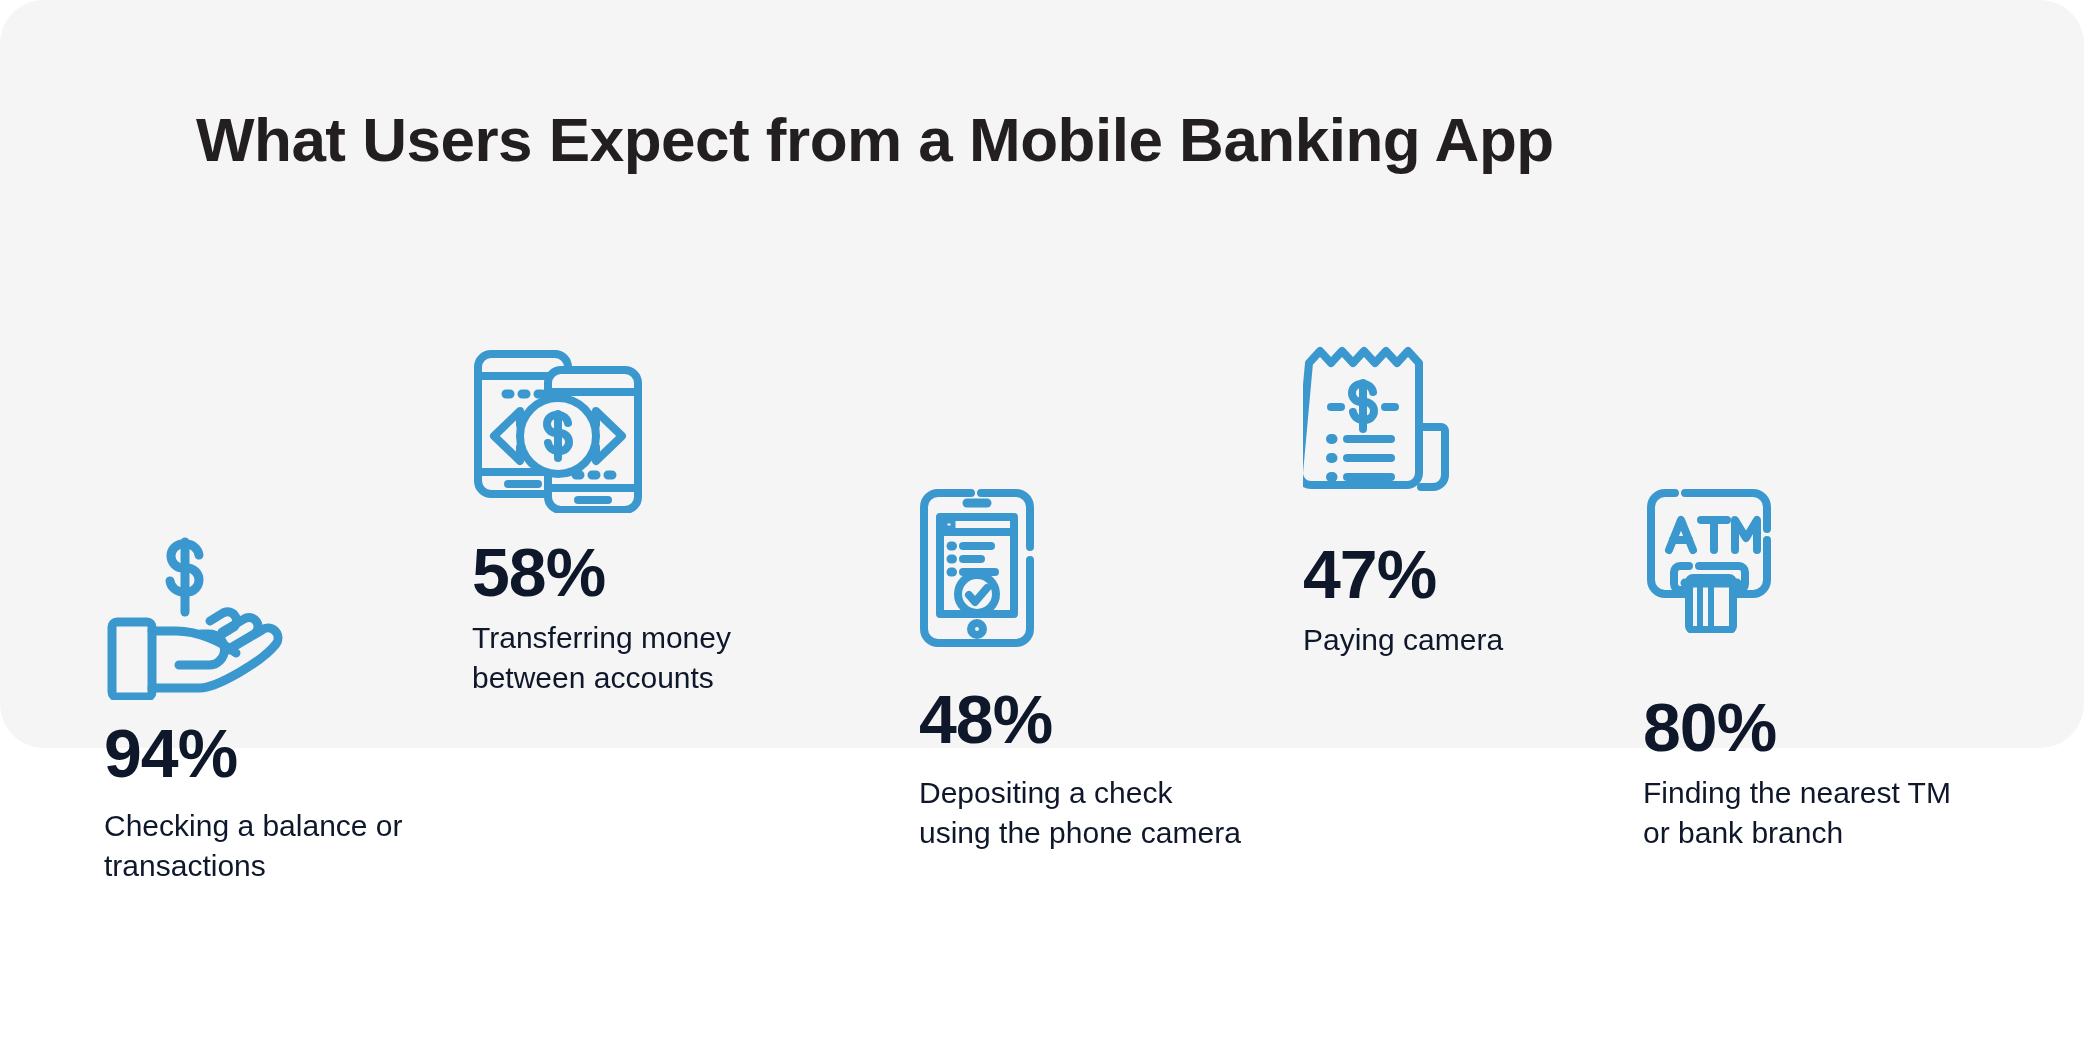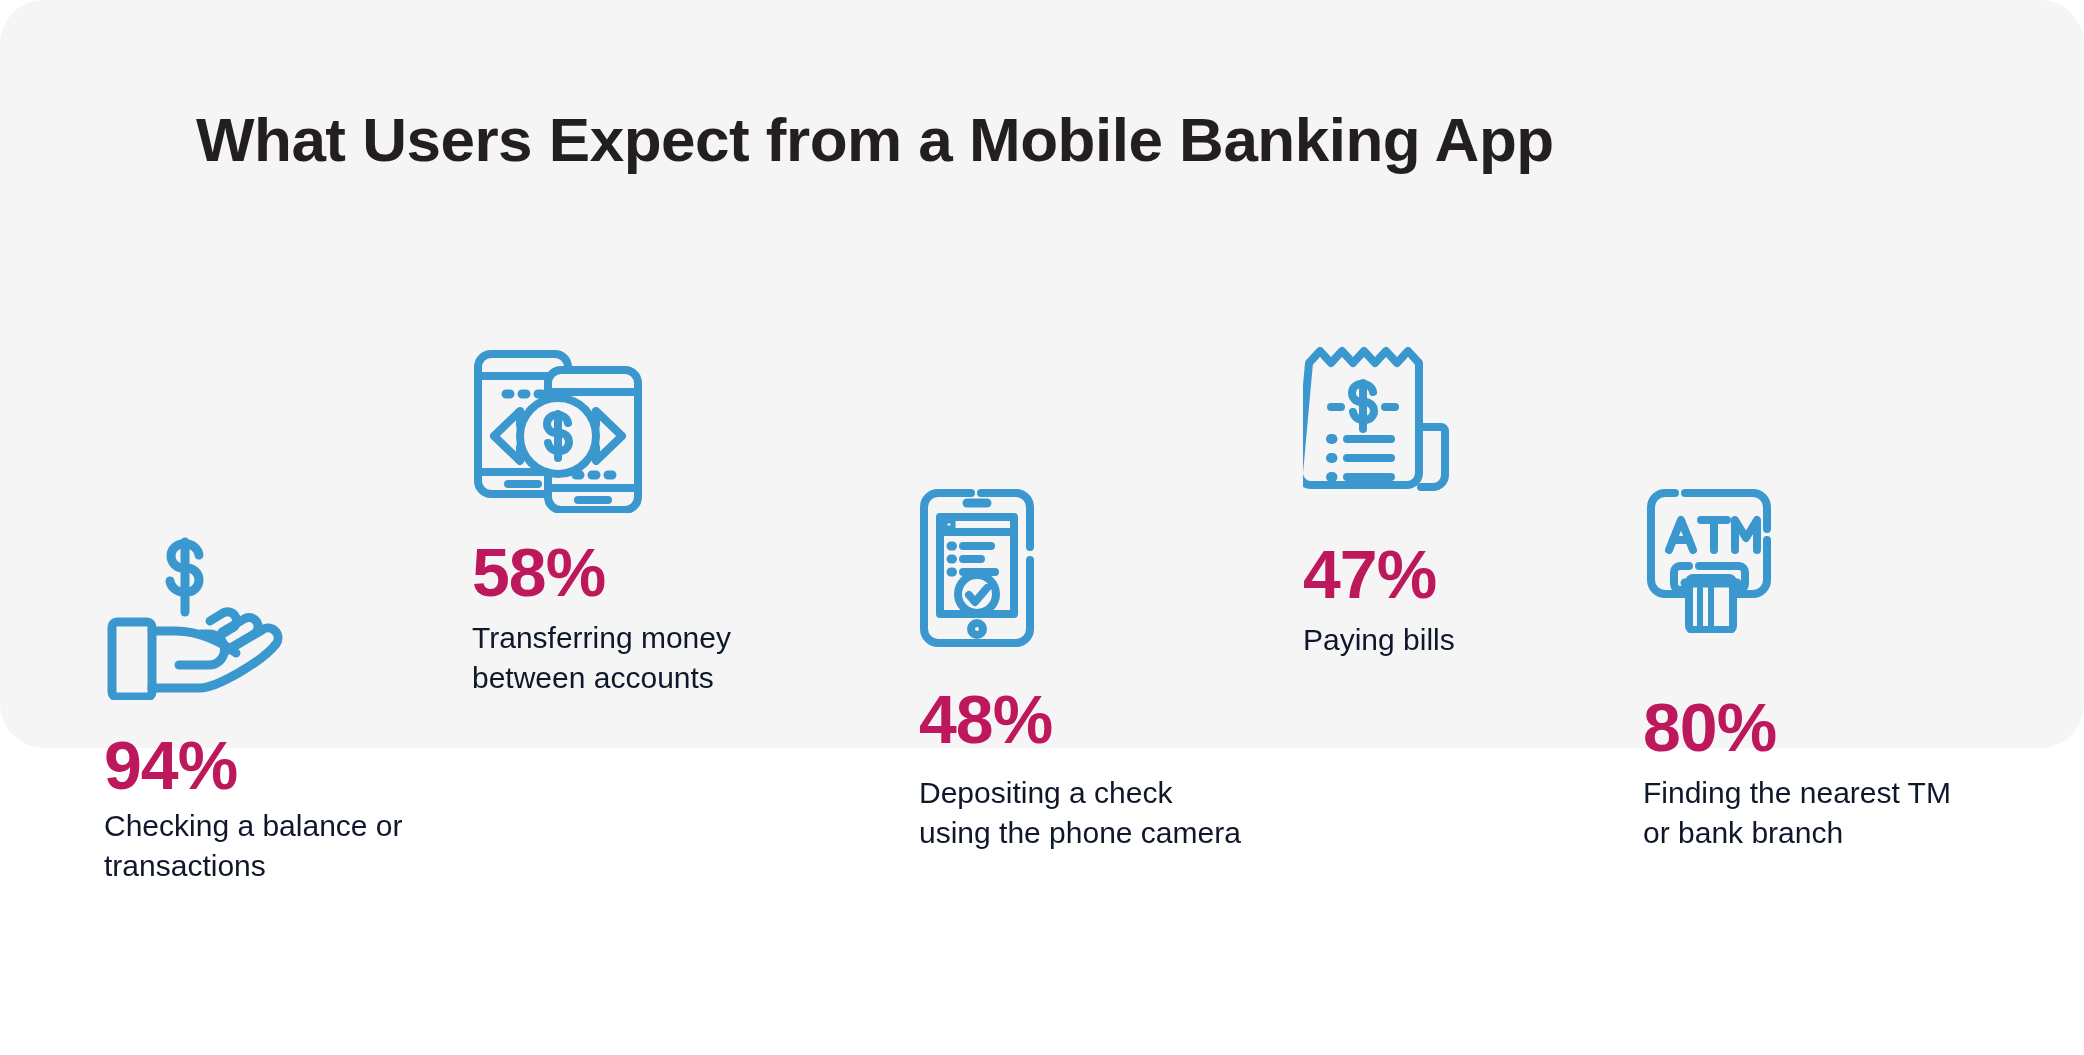--- a/index.html
+++ b/index.html
@@ -45,37 +45,37 @@
     top: 0;
     line-height: 0;
   }
   .stat-pct {
     position: absolute;
     left: 0;
     font-family: "Liberation Sans", sans-serif;
     font-weight: bold;
     font-size: 68px;
     letter-spacing: -1px;
-    color: #be185d;
+    color: #0f172a;
     white-space: nowrap;
   }
   .stat-label {
     position: absolute;
     left: 0;
     font-family: "Liberation Sans", sans-serif;
     font-size: 30px;
     font-weight: normal;
     line-height: 1.33;
     color: #0f172a;
     width: 330px;
   }
 
   
   #stat-0 { left: 104px; top: 530px; }
-  #stat-0 .stat-pct   { top: 196px; text-align: right; }
+  #stat-0 .stat-pct   { top: 184px; text-align: right; }
   #stat-0 .stat-label { top: 276px; }
 
   #stat-1 { left: 472px; top: 348px; }
   #stat-1 .stat-pct   { top: 185px; }
   #stat-1 .stat-label { top: 270px; }
 
   #stat-2 { left: 919px; top: 488px; }
   #stat-2 .stat-pct   { top: 192px; }
   #stat-2 .stat-label { top: 285px; }
 
@@ -195,21 +195,21 @@
 
         <path d="M28 94 h1.5" stroke-width="10"></path>
         <path d="M44 94 h44"></path>
         <path d="M28 113 h1.5" stroke-width="10"></path>
         <path d="M44 113 h44"></path>
         <path d="M28 132 h1.5" stroke-width="10"></path>
         <path d="M44 132 h44"></path>
       </svg>
     </div>
     <div class="stat-pct">47%</div>
-    <div class="stat-label">Paying bills</div>
+    <div class="stat-label">Paying camera</div>
   </div>
 
   <div class="stat" id="stat-4">
     <div class="stat-icon">
       <svg width="132" height="145" viewBox="0 0 132 145" fill="none" stroke="#3b98cf" stroke-width="8" stroke-linecap="round" stroke-linejoin="round">
 
         <path d="M42 5 h68 a14 14 0 0 1 14 14 v22"></path>
         <path d="M124 52 v40 a14 14 0 0 1 -14 14 h-24"></path>
         <path d="M46 106 h-24 a14 14 0 0 1 -14 -14 v-73 a14 14 0 0 1 14 -14 h10"></path>
 

